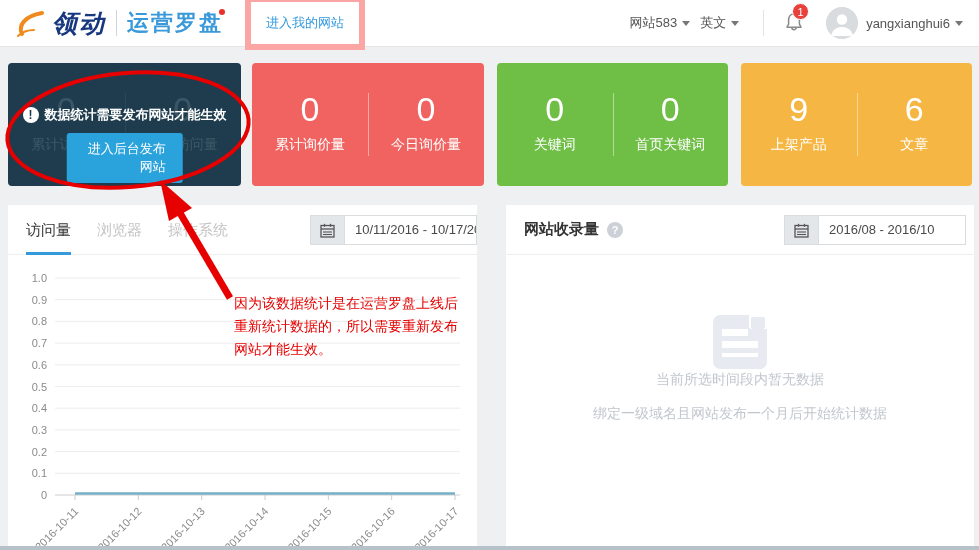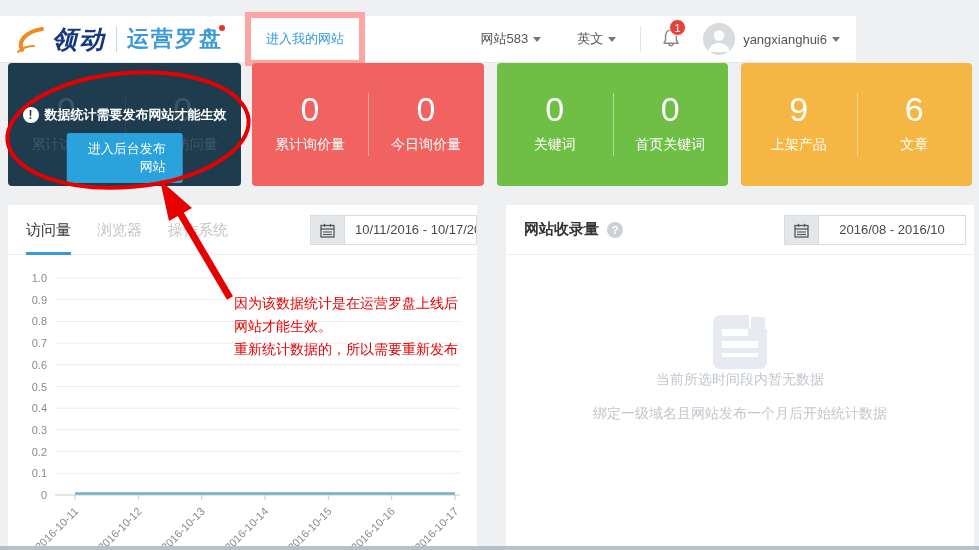--- a/index.html
+++ b/index.html
@@ -1,31 +1,31 @@
 <!DOCTYPE html>
 <html><head>
 <meta charset="utf-8">
 <style>
   * { margin:0; padding:0; box-sizing:border-box; }
   html,body { width:979px; height:550px; overflow:hidden; }
   body { font-family:"Liberation Sans","DejaVu Sans",sans-serif; background:#eef0f2; position:relative; }
 
   
-  .header { position:absolute; left:0; top:16px; width:856px; height:47px; background:#fff;
+  .header { position:absolute; left:0; top:0; width:979px; height:47px; background:#fff;
             border-bottom:1px solid #e6e6e6; display:flex; align-items:center; padding:0 16px; }
   .logo { display:flex; align-items:center; }
   .logo-swoosh { margin-right:2px; }
   .logo-primary { font-style:italic; font-weight:bold; font-size:25px; color:#17387f; letter-spacing:2px; }
   .logo-divider { width:1px; height:26px; background:#ccd5e2; margin:0 10px; }
   .logo-secondary { font-size:22px; font-weight:bold; color:#3a99d9; letter-spacing:2px; position:relative; }
   .compass-dot { position:absolute; right:-2px; top:1px; width:6px; height:6px; border-radius:50%; background:#e8302a; }
   .enter-site-btn { margin-left:22px; border:6px solid #fca5a5; color:#3399dd; background:#fff;
                     border-radius:0; font-size:13px; padding:12px 15px; cursor:pointer; }
   .header-right { margin-left:auto; display:flex; align-items:center; font-size:13px; color:#555; }
-  .drop-item { display:flex; align-items:center; margin-left:36px; cursor:pointer; }
+  .drop-item { display:flex; align-items:center; margin-left:10px; cursor:pointer; }
   .caret { width:0; height:0; border-left:4px solid transparent; border-right:4px solid transparent;
            border-top:5px solid #777; margin-left:5px; }
   .vdiv { width:1px; height:26px; background:#e3e3e3; margin:0 20px 0 24px; }
   .bell-wrap { position:relative; cursor:pointer; }
   .badge { position:absolute; top:-8px; left:8px; min-width:17px; height:17px; background:#e8413c;
            border-radius:50%; color:#fff; font-size:11px; line-height:17px; text-align:center;
            border:1px solid #fff; }
   .avatar { width:32px; height:32px; border-radius:50%; background:#dcdfe2; margin-left:22px; overflow:hidden; }
   .username { margin-left:8px; display:flex; align-items:center; cursor:pointer; }
 
@@ -64,21 +64,21 @@
   .tab.active::after { content:""; position:absolute; left:0; right:0; bottom:0; height:3px; background:#3599dc; }
 
   .datepicker { position:absolute; top:10px; height:30px; display:flex; cursor:pointer; }
   .dp-left { right:0; }
   .dp-right { right:8px; }
   .dp-cal { width:34px; background:#e4e7ea; border:1px solid #d9dde0; border-right:none;
             display:flex; align-items:center; justify-content:center; }
   .dp-input { background:#fff; border:1px solid #d9dde0; font-size:13px; color:#4a4a4a;
               line-height:28px; padding:0 10px; white-space:nowrap; overflow:hidden; }
   .dp-left .dp-input { width:133px; }
-  .dp-right .dp-input { width:148px;text-align:center; }
+  .dp-right .dp-input { width:148px; }
 
   .panel-title { font-size:15px; color:#333; font-weight:bold; }
   .help-icon { width:16px; height:16px; border-radius:50%; background:#ccd1d7; color:#fff;
                font-size:11px; font-weight:bold; text-align:center; line-height:16px; margin-left:8px; cursor:pointer; }
 
   .ytick { font-size:11px; fill:#8a8a8a; }
   .xtick { font-size:11px; fill:#8a8a8a; }
 
   .empty-state { text-align:center; }
   .doc-icon { margin:32px auto 0; }
@@ -286,17 +286,17 @@
   </div>
 </div>
 
 <svg id="annotation-overlay">
   <ellipse cx="128" cy="130" rx="121" ry="57" fill="none" stroke-width="4" transform="rotate(-5 128 130)" stroke="#e60000"></ellipse>
   <polygon points="160,180 192,208 169,221" fill="#e60000"></polygon>
   <line x1="180" y1="213" x2="230" y2="298" stroke-width="7" stroke="#e60000"></line>
 </svg>
 <div class="annotation-text" style="color: rgb(230, 0, 0);">
   <div>因为该数据统计是在运营罗盘上线后</div>
+  <div>重新统计数据的，所以需要重新发布</div>
   <div>网站才能生效。</div>
-  <div>重新统计数据的，所以需要重新发布</div>
 </div>
 
 <div class="bottom-strip"></div>
 
 </body></html>

